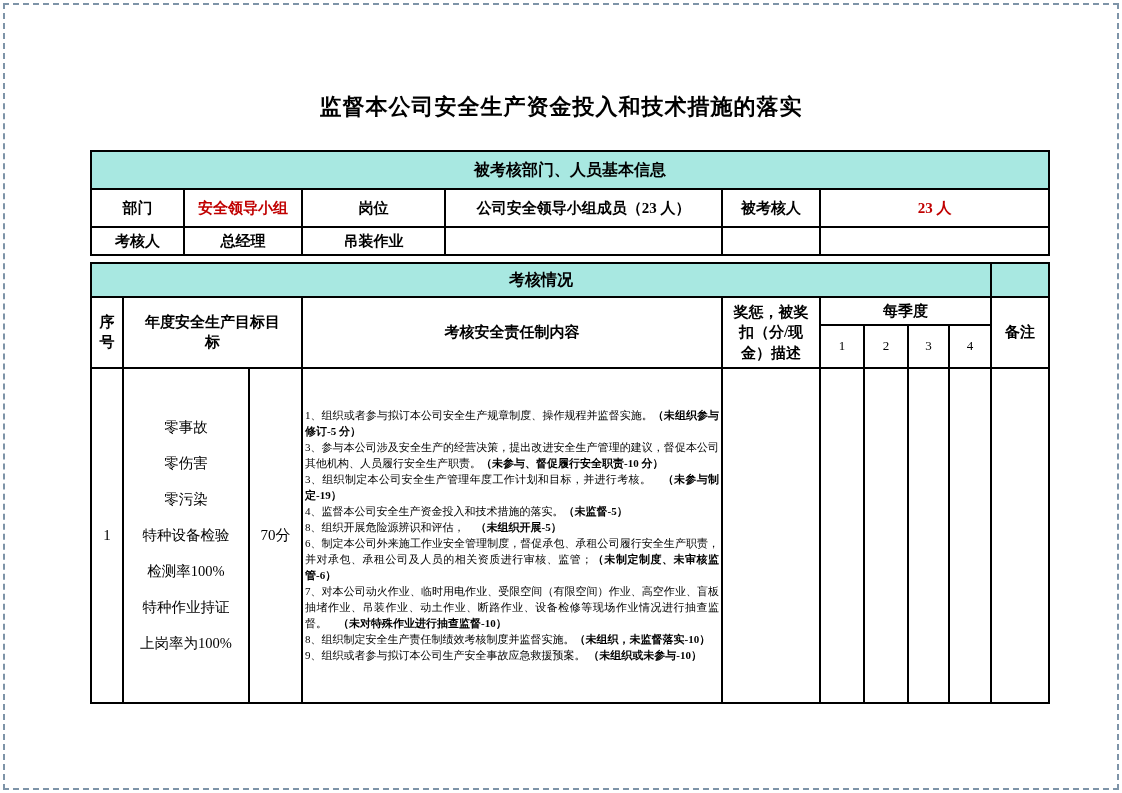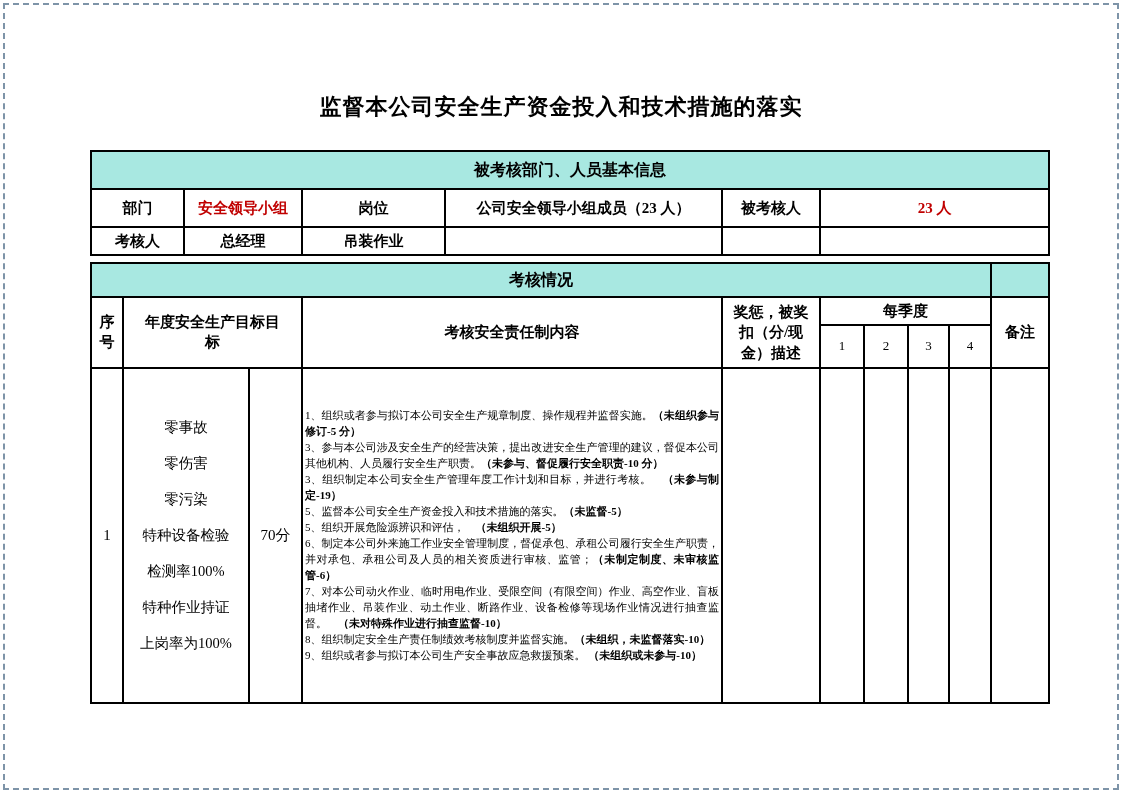--- a/index.html
+++ b/index.html
@@ -132,22 +132,22 @@
               <div class="target-line">特种作业持证</div>
               <div class="target-line">上岗率为100%</div>
             </div>
       </td>
       <td class="score-cell">70分</td>
       <td class="content-cell">
         <div id="content-items">
               <div class="content-item"><span>1、组织或者参与拟订本公司安全生产规章制度、操作规程并监督实施。</span><span class="pen">（未组织参与修订-5 分）</span></div>
               <div class="content-item"><span>3、参与本公司涉及安全生产的经营决策，提出改进安全生产管理的建议，督促本公司其他机构、人员履行安全生产职责。</span><span class="pen">（未参与、督促履行安全职责-10 分）</span></div>
               <div class="content-item"><span>3、组织制定本公司安全生产管理年度工作计划和目标，并进行考核。　</span><span class="pen">（未参与制定-19）</span></div>
-              <div class="content-item"><span>5、监督本公司安全生产资金投入和技术措施的落实。</span><span class="pen">（未监督-5）</span></div>
-              <div class="content-item"><span>5、组织开展危险源辨识和评估，　</span><span class="pen">（未组织开展-5）</span></div>
+              <div class="content-item"><span>4、监督本公司安全生产资金投入和技术措施的落实。</span><span class="pen">（未监督-5）</span></div>
+              <div class="content-item"><span>8、组织开展危险源辨识和评估，　</span><span class="pen">（未组织开展-5）</span></div>
               <div class="content-item"><span>6、制定本公司外来施工作业安全管理制度，督促承包、承租公司履行安全生产职责，并对承包、承租公司及人员的相关资质进行审核、监管；</span><span class="pen">（未制定制度、未审核监管-6）</span></div>
               <div class="content-item"><span>7、对本公司动火作业、临时用电作业、受限空间（有限空间）作业、高空作业、盲板抽堵作业、吊装作业、动土作业、断路作业、设备检修等现场作业情况进行抽查监督。　</span><span class="pen">（未对特殊作业进行抽查监督-10）</span></div>
               <div class="content-item"><span>8、组织制定安全生产责任制绩效考核制度并监督实施。</span><span class="pen">（未组织，未监督落实-10）</span></div>
               <div class="content-item"><span>9、组织或者参与拟订本公司生产安全事故应急救援预案。 </span><span class="pen">（未组织或未参与-10）</span></div>
             </div>
       </td>
       <td></td>
       <td></td>
       <td></td>
       <td></td>

